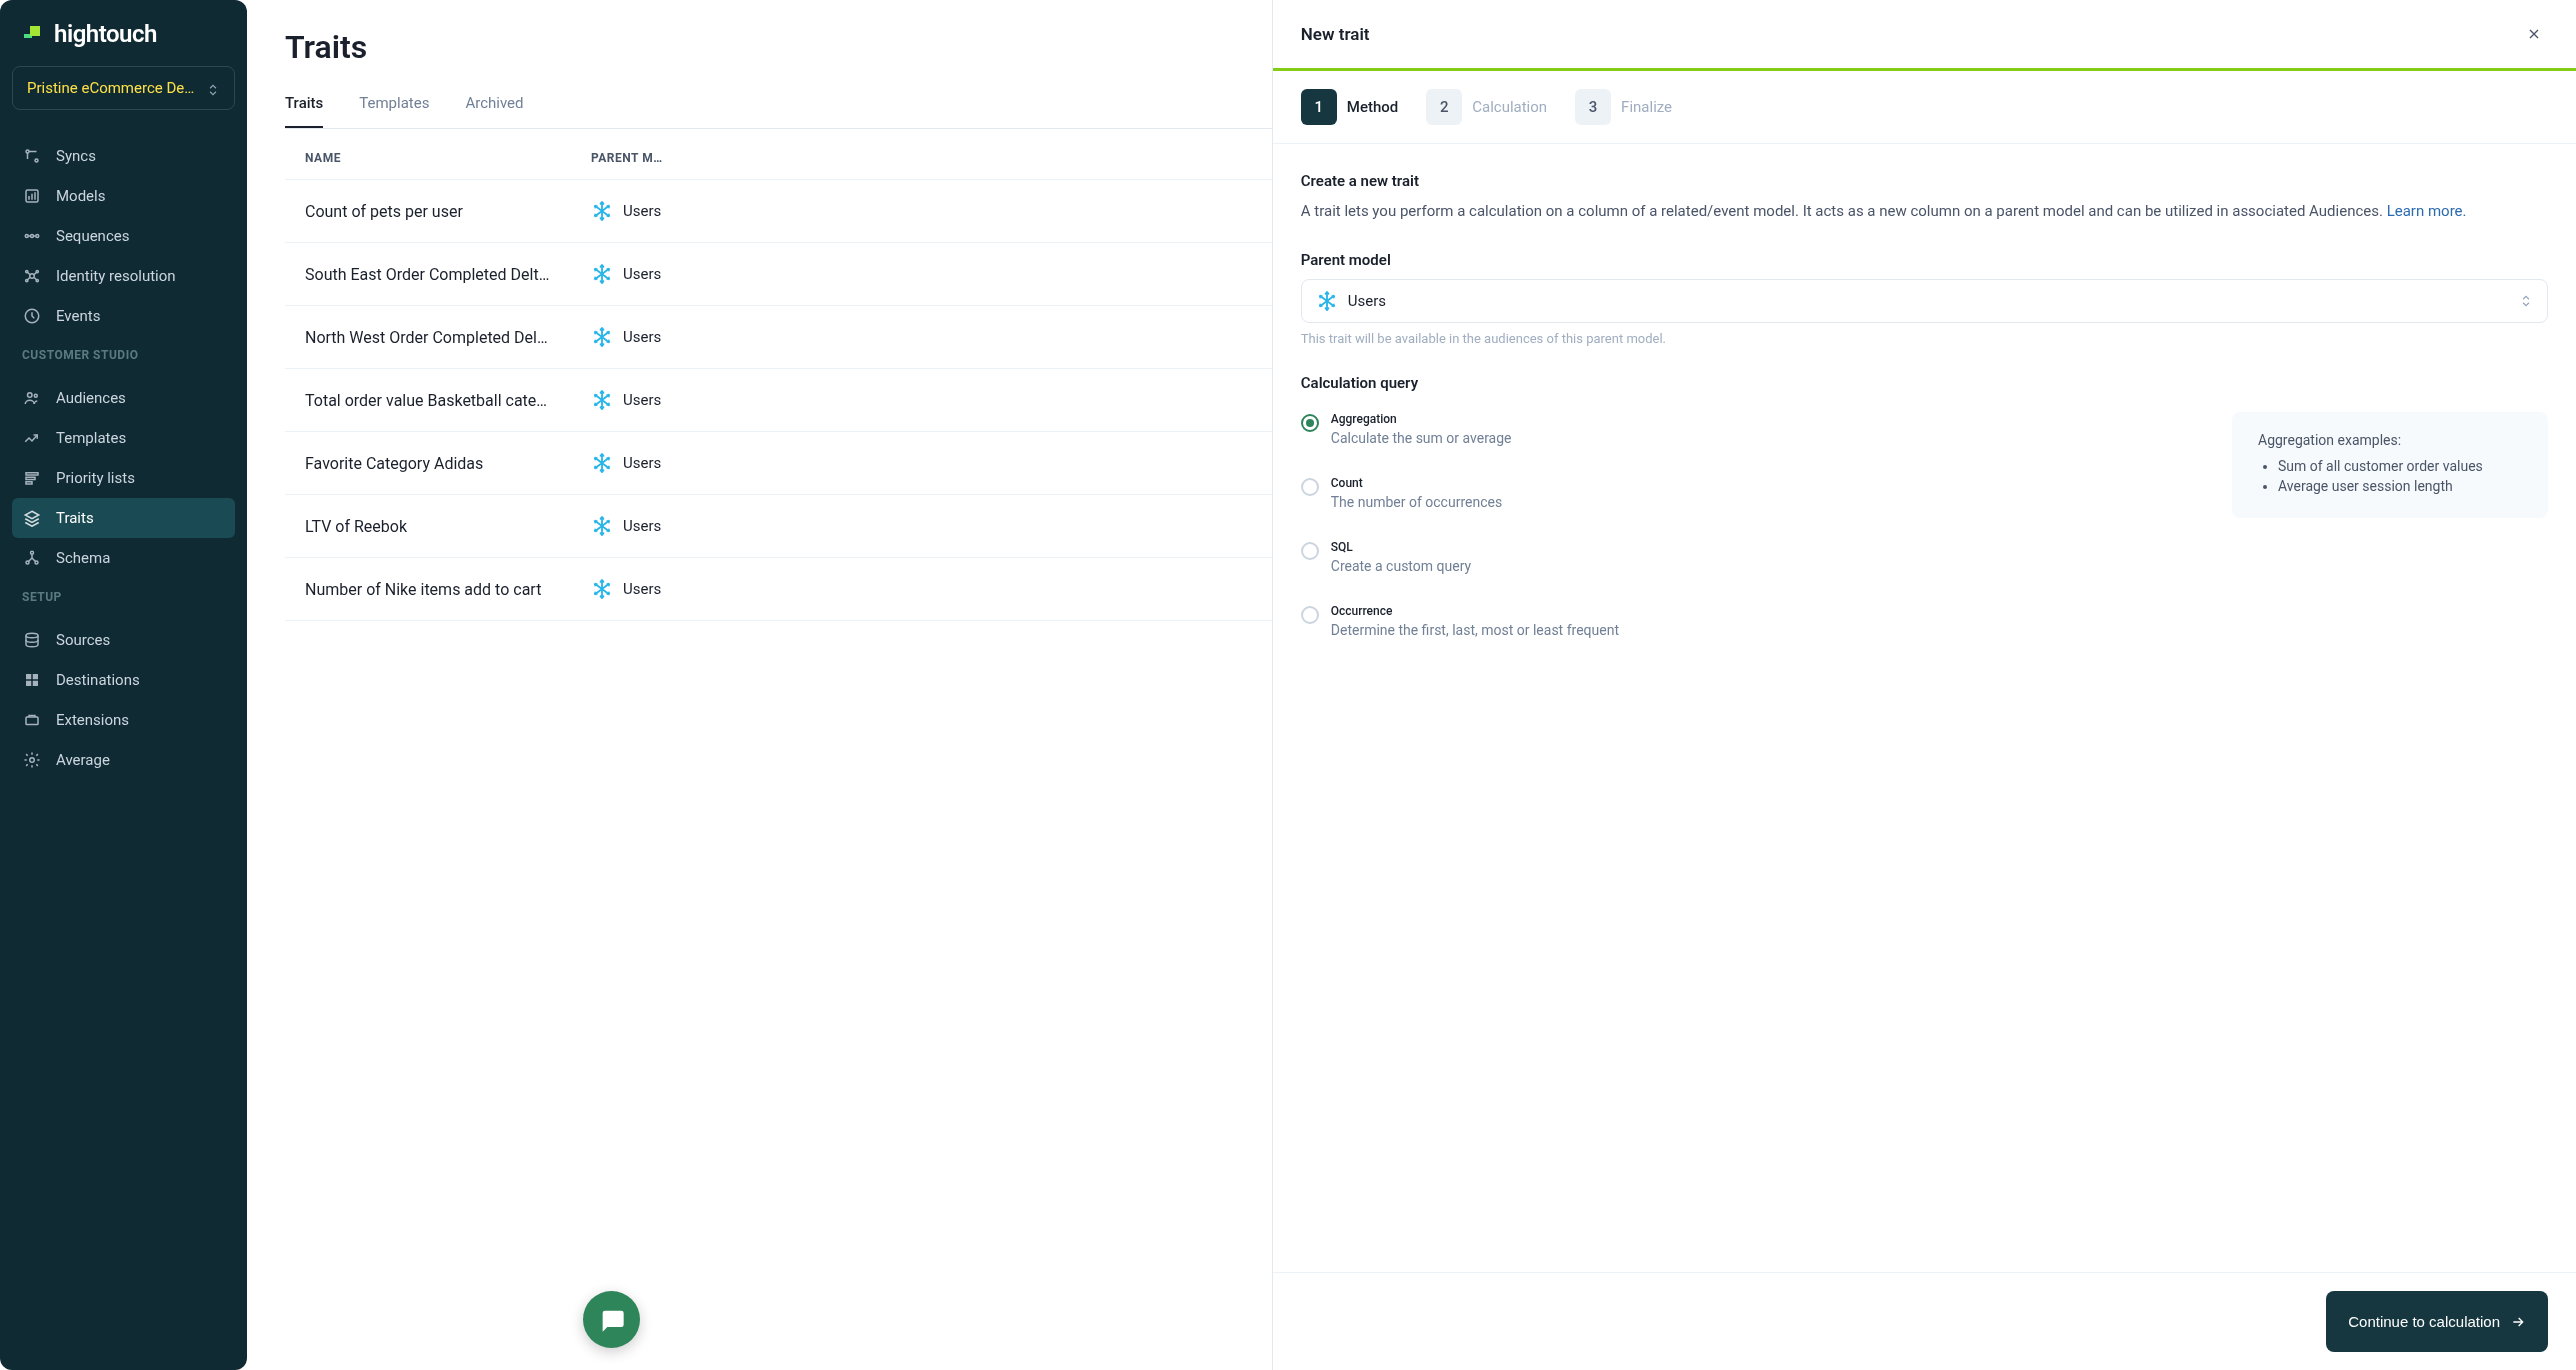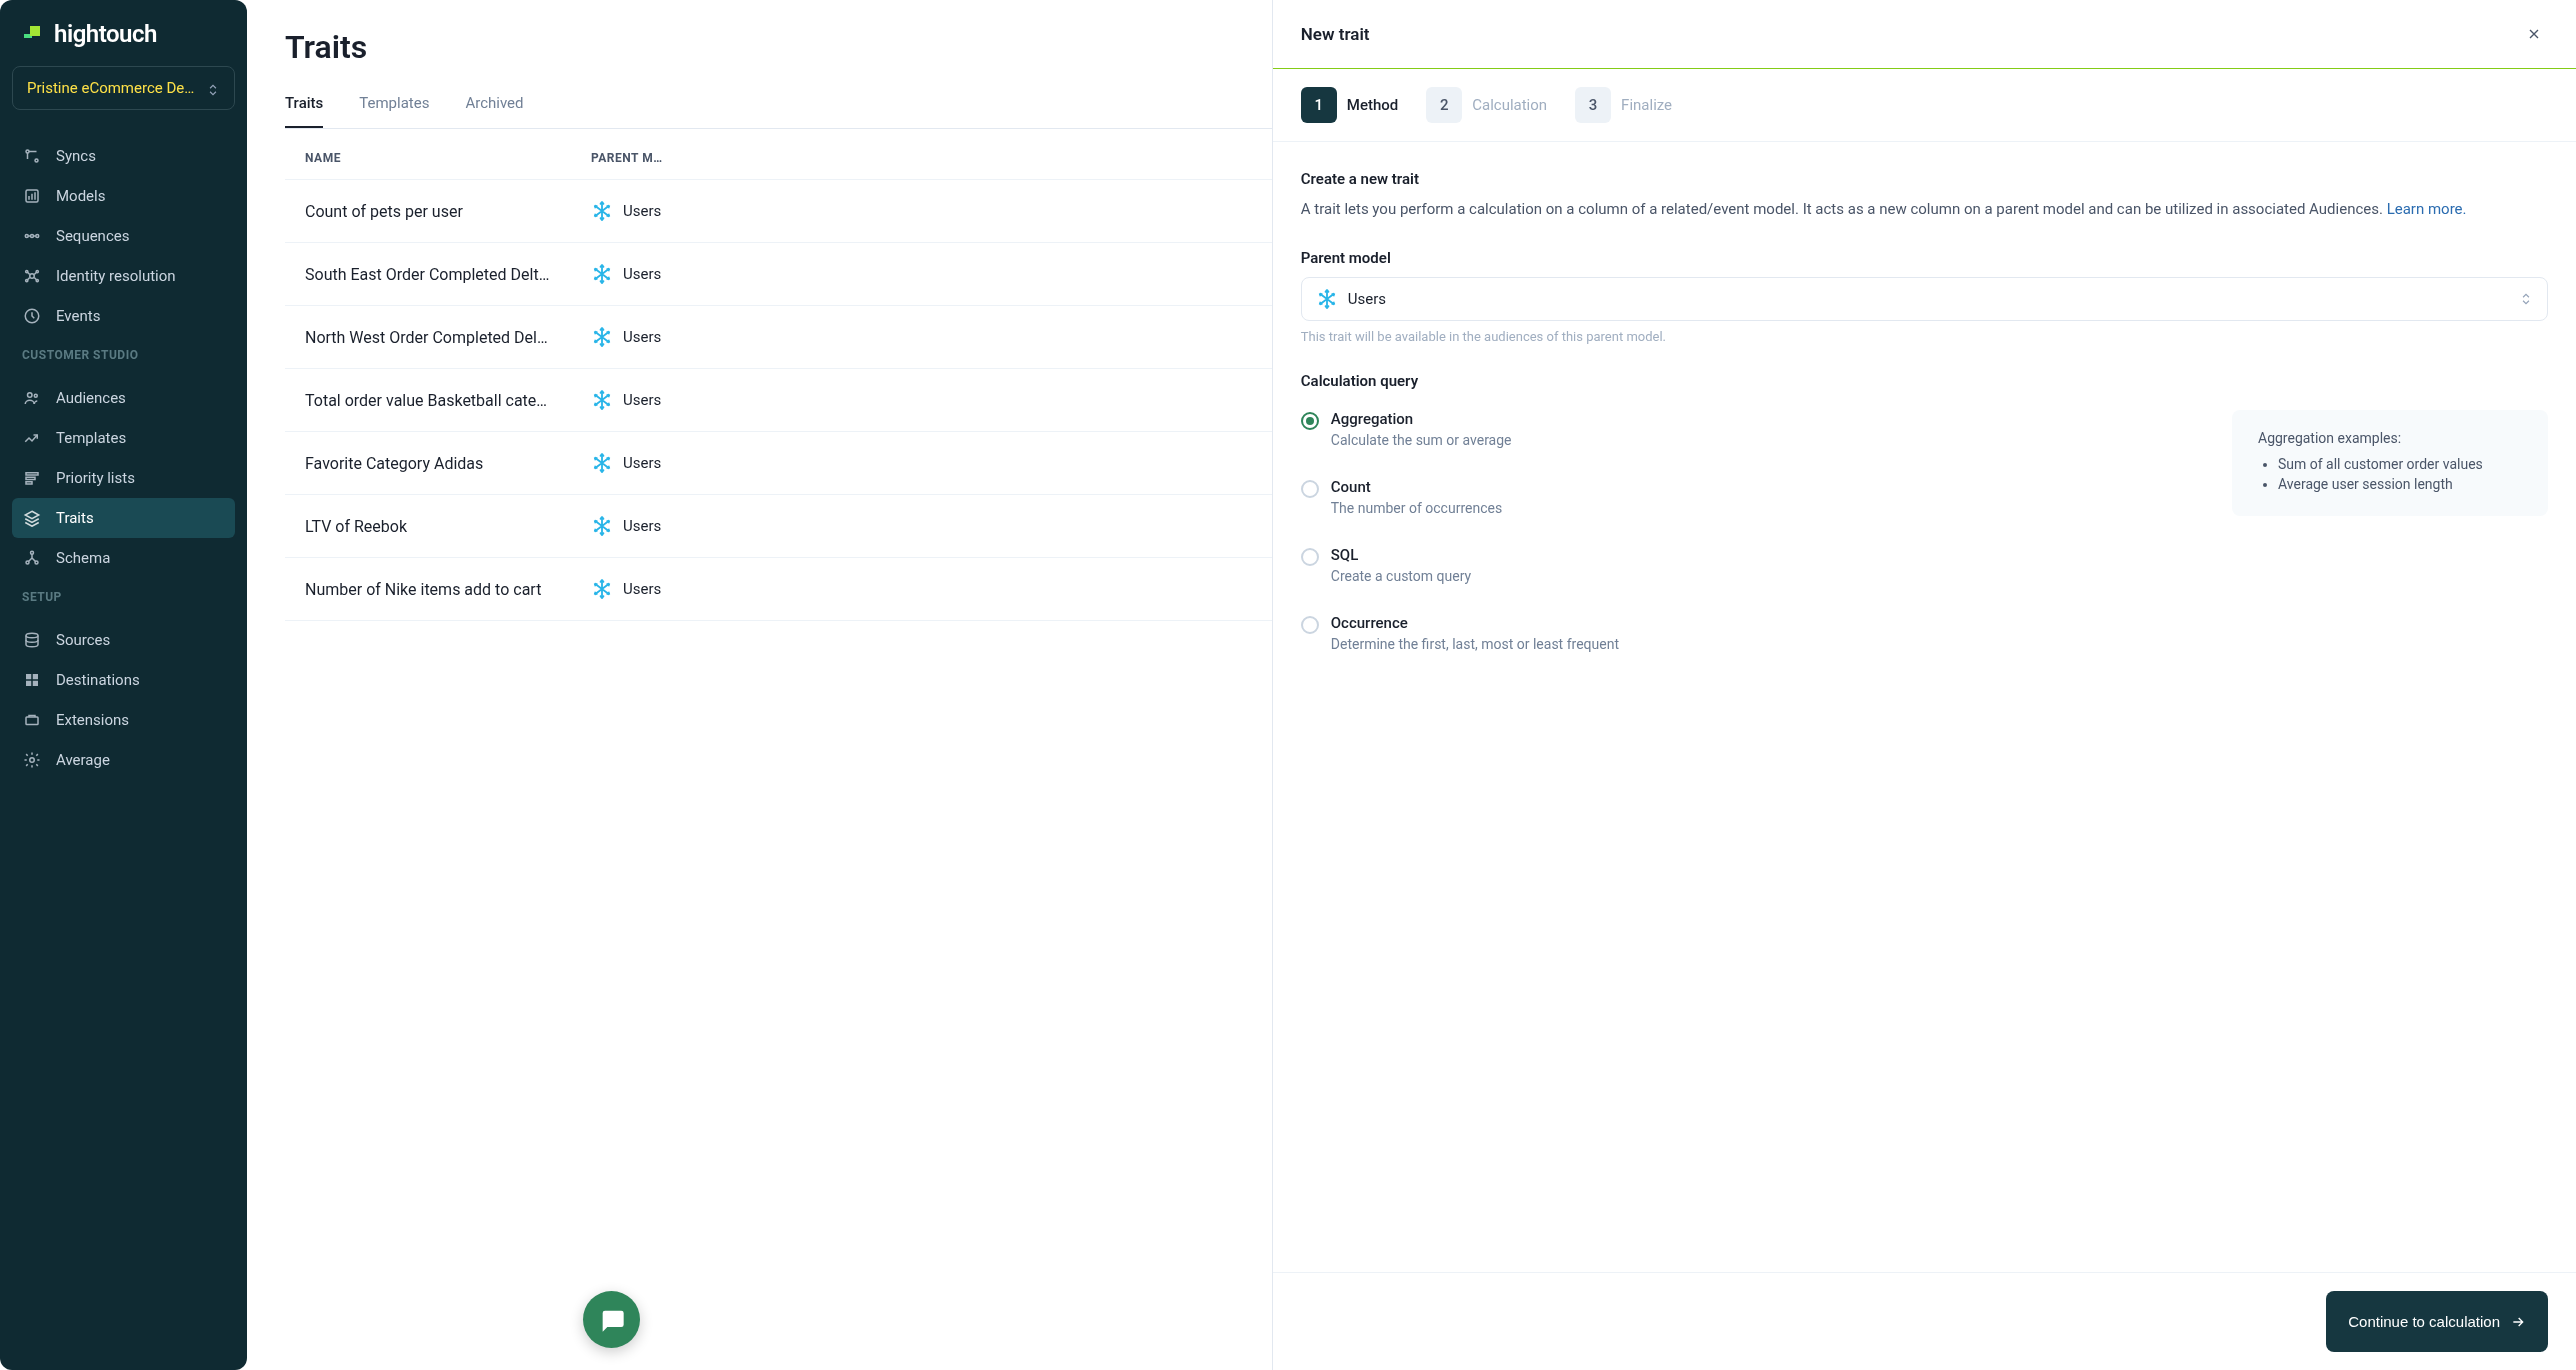--- a/index.html
+++ b/index.html
@@ -36,21 +36,21 @@
 .td.name { flex: 0 0 286px; font-size: 16px; color: #1a202c; white-space: nowrap; overflow: hidden; text-overflow: ellipsis; }
 .td.parent { display: flex; align-items: center; gap: 10px; font-size: 15px; color: #1a202c; }
 .snowflake-icon { width: 22px; height: 22px; color: #29b5e8; }
 
 
 .chat-fab { position: absolute; left: 336px; bottom: 22px; width: 57px; height: 57px; border-radius: 50%; background: #2f855a; display: flex; align-items: center; justify-content: center; box-shadow: 0 4px 14px rgba(0,0,0,0.2); cursor: pointer; }
 .chat-fab svg { width: 28px; height: 28px; color: #fff; }
 
 
 .drawer { position: absolute; top: 0; right: 0; bottom: 0; width: 56%; background: #fff; border-left: 1px solid #e2e8f0; display: flex; flex-direction: column; }
-.drawer-header { display: flex; justify-content: space-between; align-items: center; padding: 20px 28px; border-bottom: 1px solid #84cc16; }
+.drawer-header { display: flex; justify-content: space-between; align-items: center; padding: 20px 28px; border-bottom: 3px solid #84cc16; }
 .drawer-title { font-size: 17px; font-weight: 600; }
 .close-btn { width: 28px; height: 28px; display: flex; align-items: center; justify-content: center; cursor: pointer; color: #4a5568; }
 .stepper { display: flex; gap: 28px; padding: 18px 28px; border-bottom: 1px solid #edf2f7; align-items: center; }
 .step { display: flex; align-items: center; gap: 10px; }
 .step-num { width: 36px; height: 36px; border-radius: 6px; display: flex; align-items: center; justify-content: center; font-size: 15px; font-weight: 500; }
 .step.active .step-num { background: #163740; color: #fff; }
 .step:not(.active) .step-num { background: #edf2f7; color: #4a5568; }
 .step-label { font-size: 15px; }
 .step.active .step-label { color: #1a202c; font-weight: 500; }
 .step:not(.active) .step-label { color: #a0aec0; }
@@ -63,21 +63,21 @@
 .select-box { border: 1px solid #e2e8f0; border-radius: 8px; padding: 10px 14px; display: flex; align-items: center; justify-content: space-between; cursor: pointer; }
 .select-left { display: flex; align-items: center; gap: 10px; font-size: 15px; }
 .field-hint { font-size: 13px; color: #a0aec0; margin-top: 8px; margin-bottom: 28px; }
 
 .method-row { display: flex; gap: 40px; align-items: flex-start; }
 .radios { flex: 1; }
 .radio-item { display: flex; gap: 12px; padding: 10px 0 20px; cursor: pointer; }
 .radio-circle { width: 18px; height: 18px; border-radius: 50%; border: 2px solid #cbd5e0; flex-shrink: 0; margin-top: 2px; position: relative; }
 .radio-item.selected .radio-circle { border-color: #2f855a; }
 .radio-item.selected .radio-circle::after { content: ""; position: absolute; inset: 3px; border-radius: 50%; background: #2f855a; }
-.radio-title { font-size: 15px; font-weight: 500; margin-bottom: 4px; }
+.radio-title { font-size: 12px; font-weight: 500; margin-bottom: 4px; }
 .radio-desc { font-size: 14px; color: #718096; }
 .examples-box { background: #f7fafc; border-radius: 8px; padding: 20px 26px; width: 316px; font-size: 14px; margin-top: 10px; }
 .examples-title { margin-bottom: 10px; color: #4a5568; }
 .examples-box ul { padding-left: 20px; color: #4a5568; }
 .examples-box li { margin-bottom: 4px; }
 
 .drawer-footer { padding: 18px 28px; border-top: 1px solid #edf2f7; display: flex; justify-content: flex-end; }
 .primary-btn { background: #163740; color: #fff; border: none; padding: 22px 22px; border-radius: 8px; font-size: 15px; font-weight: 500; display: flex; align-items: center; gap: 10px; cursor: pointer; }
 .primary-btn svg { width: 16px; height: 16px; }
 .updown { width: 14px; height: 14px; }

